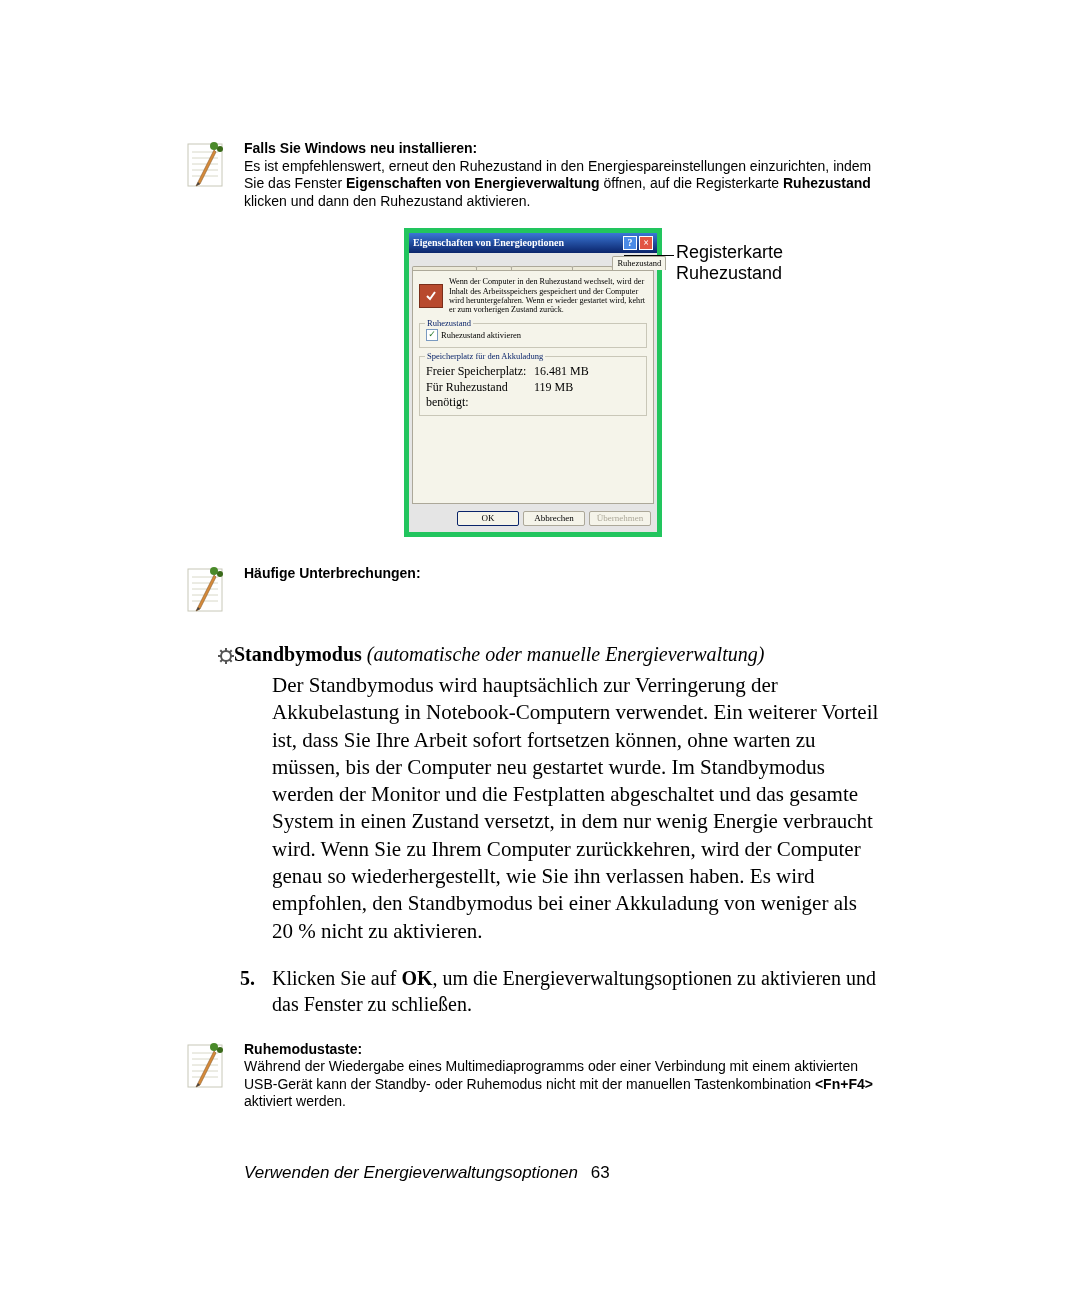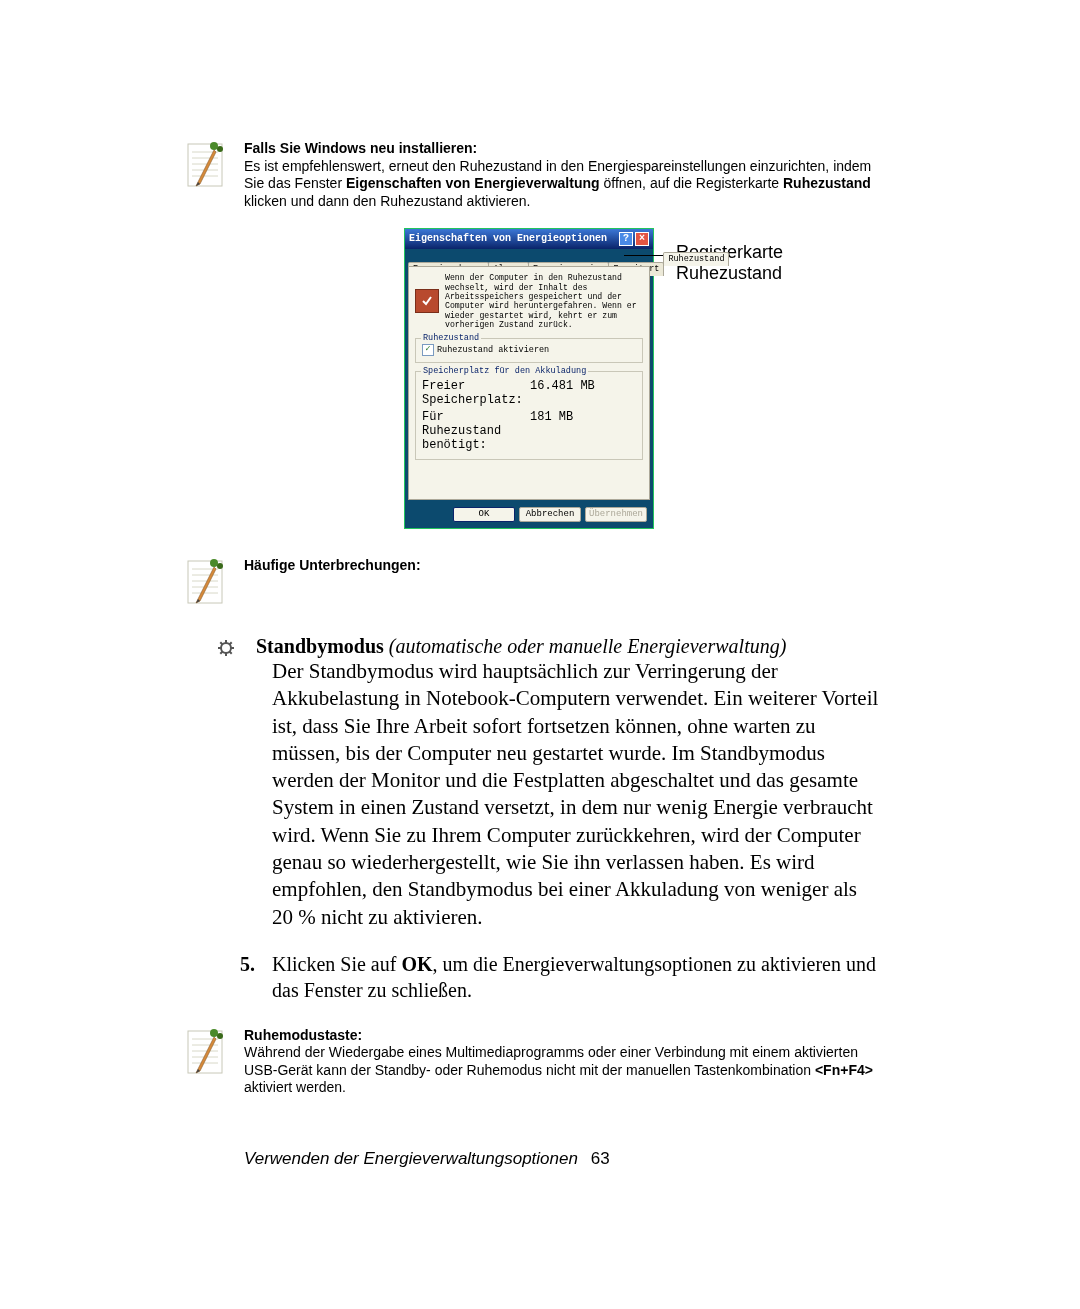--- a/index.html
+++ b/index.html
@@ -34,23 +34,23 @@
     font-weight: bold;
   }
   .bold { font-weight: bold; }
 
   .dialog-wrap {
     position: relative;
     margin: 14px 0 28px 160px;
   }
   .dialog {
     width: 248px;
-    border: 1px solid #22c55e;
-    background: #0c4a6e;
-    font-family: Liberation Mono, monospace;
+    border: 5px solid #22c55e;
+    background: #e5e5e5;
+    font-family: Liberation Serif, serif;
     font-size: 9px;
     line-height: 1.2;
     position: relative;
   }
   .titlebar {
     background: linear-gradient(to bottom, #3b77d6, #0a246a);
     color: #fff;
     font-weight: bold;
     font-size: 10px;
     padding: 3px 4px;
@@ -198,24 +198,24 @@
     position: absolute;
     top: 14px;
     left: 272px;
     font-size: 18px;
     line-height: 1.15;
   }
 
   .section-head {
     display: flex;
     align-items: center;
-    gap: 22px;
+    gap: 0;
     font-family: Georgia, 'Times New Roman', serif;
     font-size: 20px;
-    margin: 24px 0 0 -26px;
+    margin: 24px 0 6px -26px;
   }
   .gear-icon {
     width: 16px;
     height: 16px;
     flex: 0 0 16px;
     color: #666;
   }
   .section-title { font-weight: bold; }
   .section-sub { font-style: italic; }
 
@@ -306,21 +306,21 @@
           </div>
         </div>
         <div class="fieldset">
           <div class="legend">Speicherplatz für den Akkuladung</div>
           <div class="info-row">
             <span class="info-label">Freier Speicherplatz:</span>
             <span>16.481 MB</span>
           </div>
           <div class="info-row">
             <span class="info-label">Für Ruhezustand benötigt:</span>
-            <span>181 MB</span>
+            <span>119 MB</span>
           </div>
         </div>
       </div>
       <div class="dlg-buttons">
         <div class="dlg-btn default">OK</div>
         <div class="dlg-btn">Abbrechen</div>
         <div class="dlg-btn disabled">Übernehmen</div>
       </div>
     </div>
     <div class="callout-line"></div>

